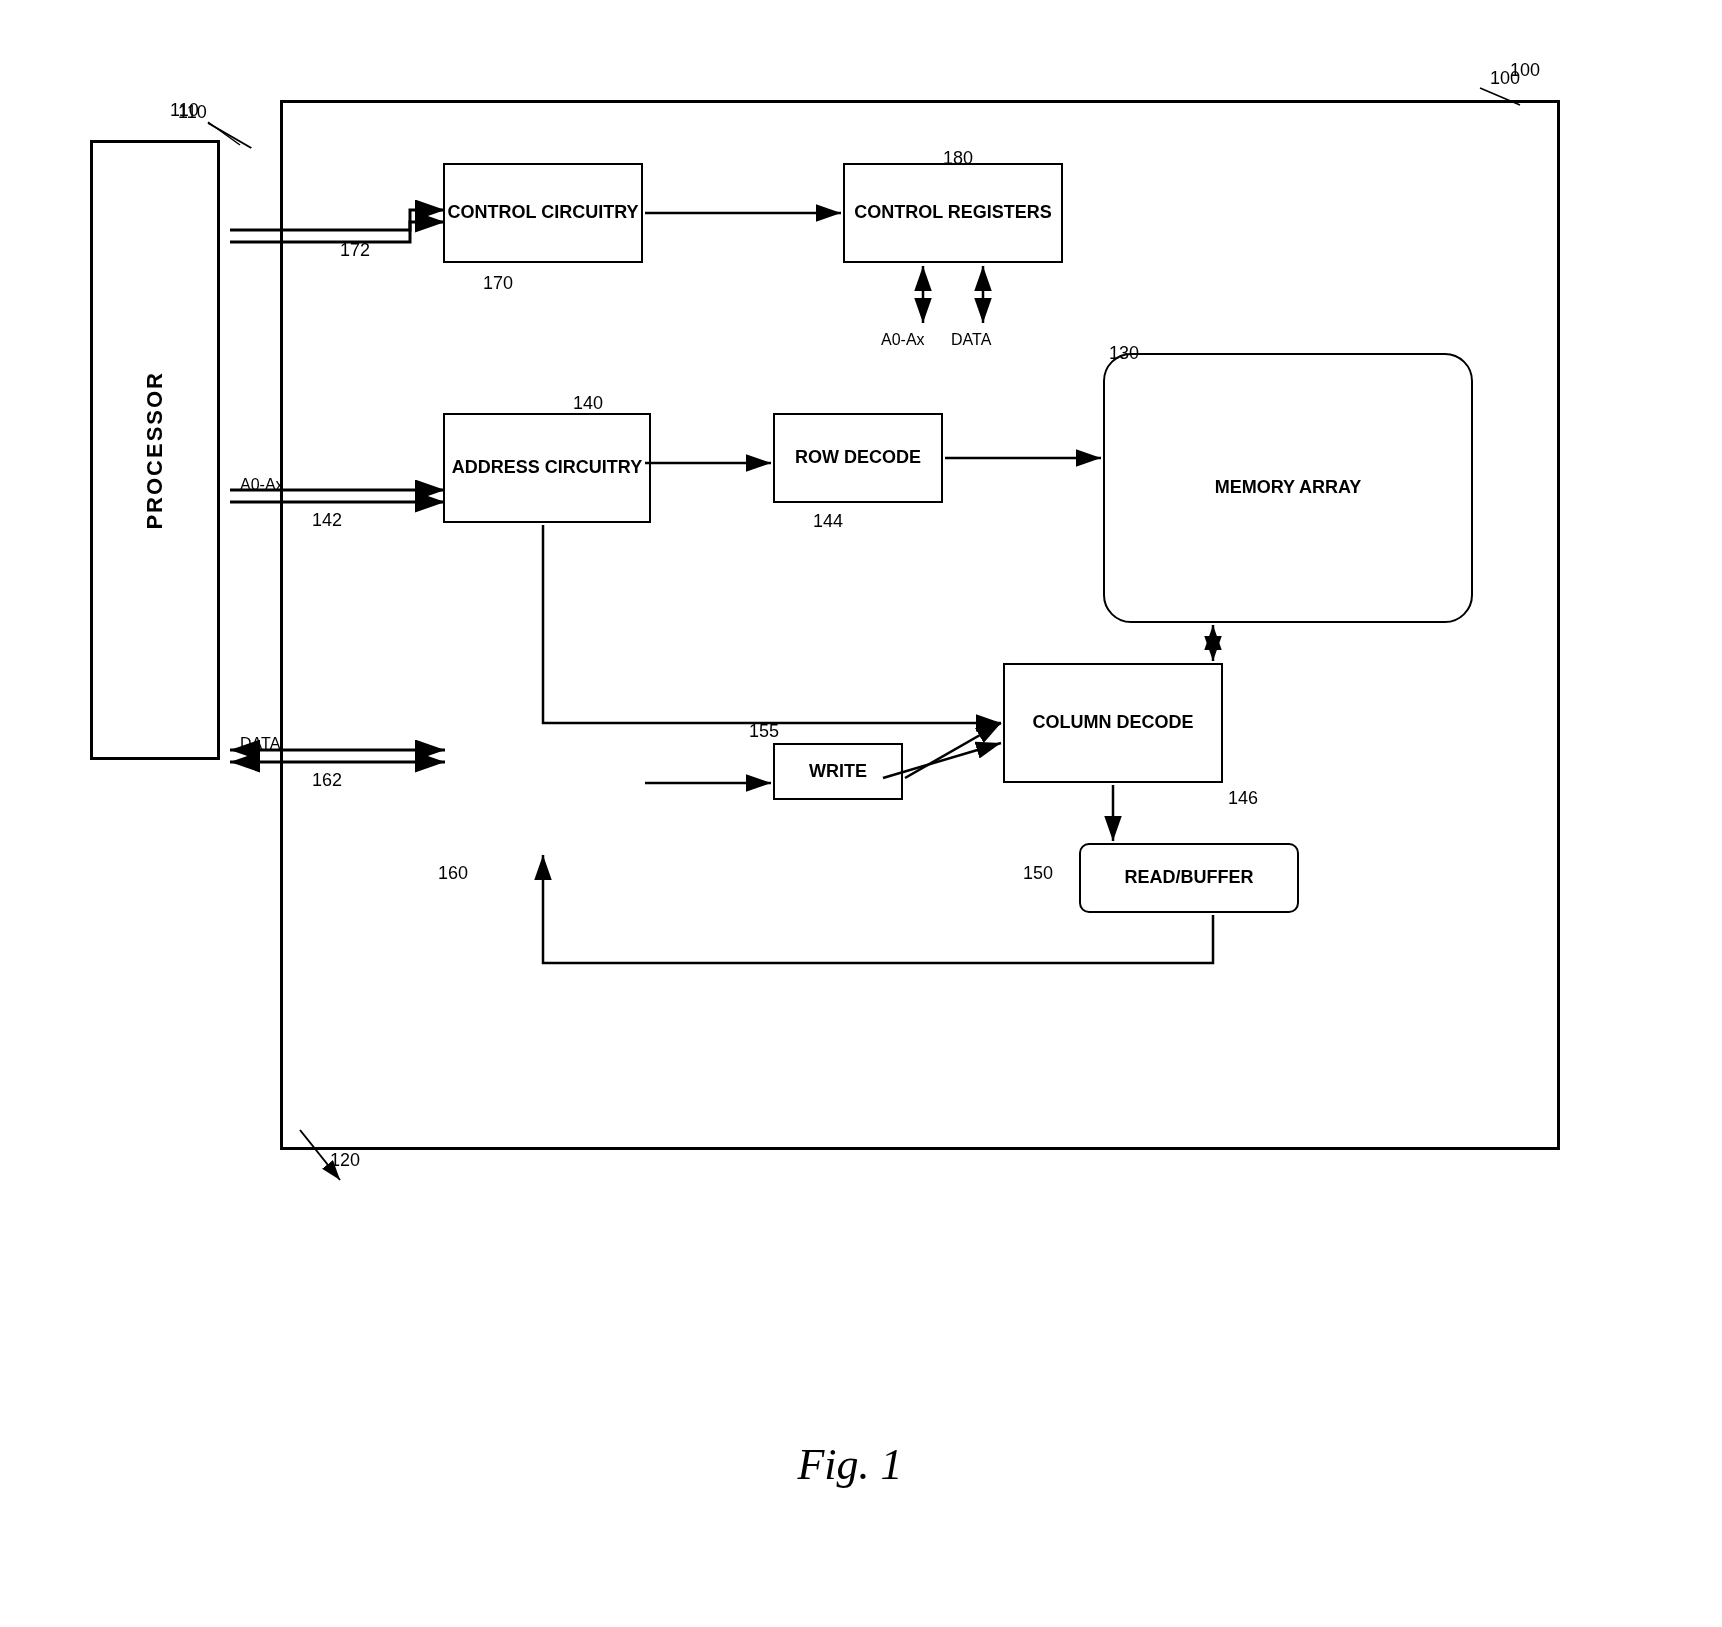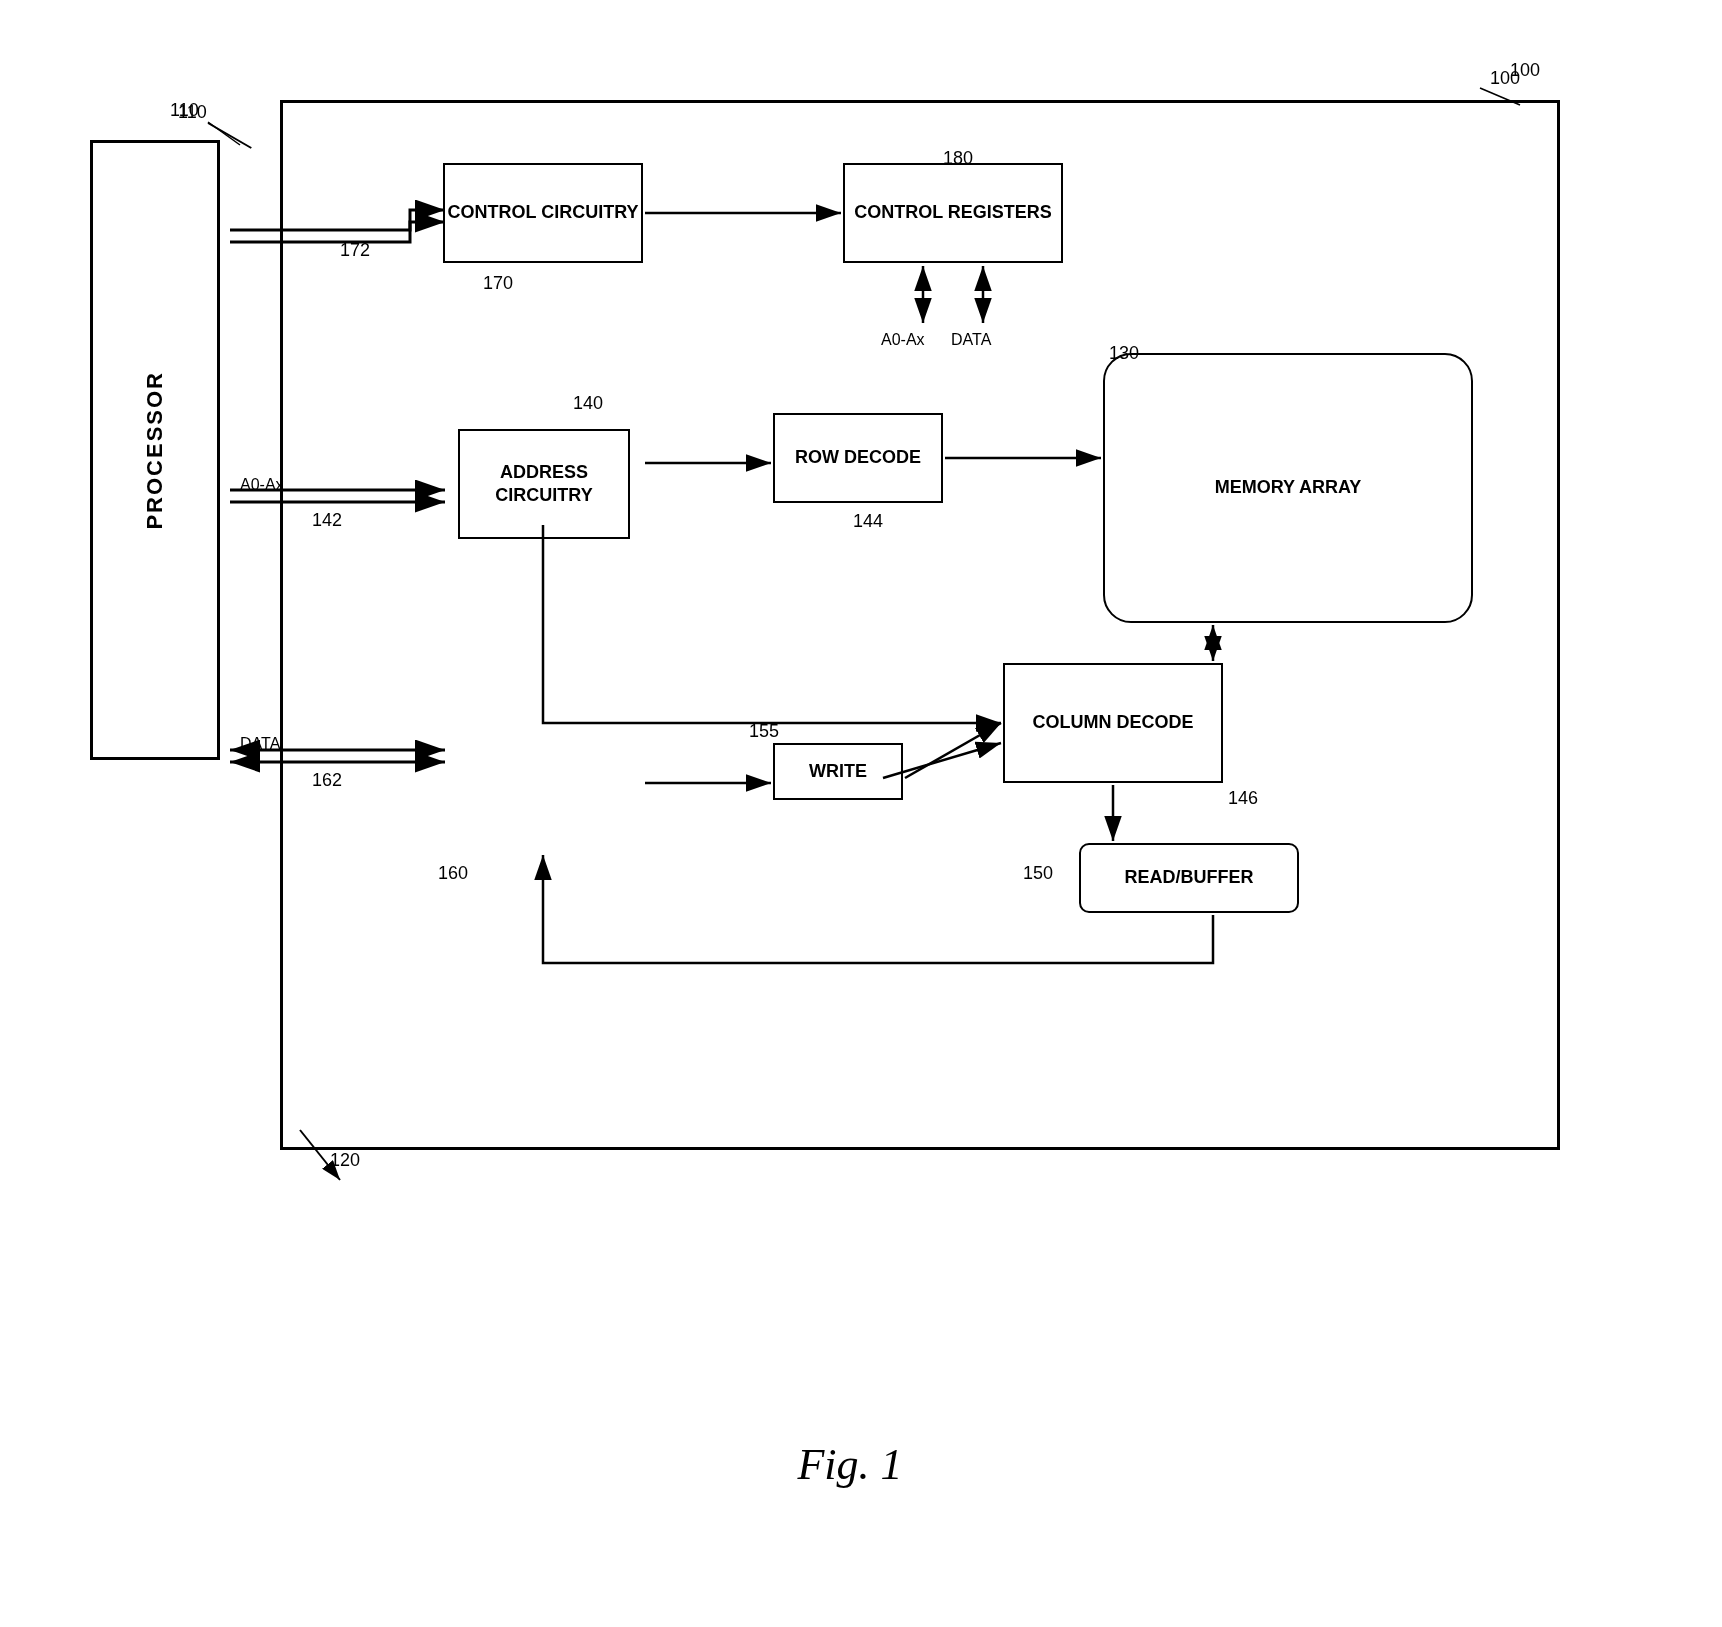--- a/index.html
+++ b/index.html
@@ -113,21 +113,21 @@
     <div class="block" style="top:60px; left:560px; width:220px; height:100px;">
       <span>CONTROL
 REGISTERS</span>
     </div>
 
     <div class="block" style="top:250px; left:820px; width:370px; height:270px;border-radius:28px;">
       <span>MEMORY
 ARRAY</span>
     </div>
 
-    <div class="block" style="top:326px; left:160px; width:172px; height:110px;margin-left:15px;">
+    <div class="block" style="top:310px; left:160px; width:208px; height:110px;">
       <span>ADDRESS
 CIRCUITRY</span>
     </div>
 
     <div class="block" style="top:310px; left:490px; width:170px; height:90px;">
       <span>ROW
 DECODE</span>
     </div>
 
     <div class="block" style="top:560px; left:720px; width:220px; height:120px;">
@@ -180,21 +180,21 @@
       <line x1="600" y1="675" x2="718" y2="640" stroke="#000" stroke-width="2.5" marker-end="url(#arrowhead)"></line>
 
       <polyline points="930,812 930,860 260,860 260,752" stroke="#000" stroke-width="2.5" fill="none" marker-end="url(#arrowhead)"></polyline>
 
     </svg>
 
     <span class="ref-num" style="top:170px; left:200px;">170</span>
     <span class="ref-num" style="top:45px; left:660px;">180</span>
     <span class="ref-num" style="top:240px; left:826px;">130</span>
     <span class="ref-num" style="top:290px; left:290px;">140</span>
-    <span class="ref-num" style="top:408px; left:530px;margin-left:40px;">144</span>
+    <span class="ref-num" style="top:408px; left:530px;">144</span>
     <span class="ref-num" style="top:685px; left:945px;">146</span>
     <span class="ref-num" style="top:618px; left:466px;">155</span>
     <span class="ref-num" style="top:760px; left:740px;">150</span>
     <span class="ref-num" style="top:760px; left:155px;">160</span>
 
     <span class="ref-num" style="top:228px; left:598px; font-size:16px;">A0-Ax</span>
 
     <span class="ref-num" style="top:228px; left:668px; font-size:16px;">DATA</span>
 
   </div>

